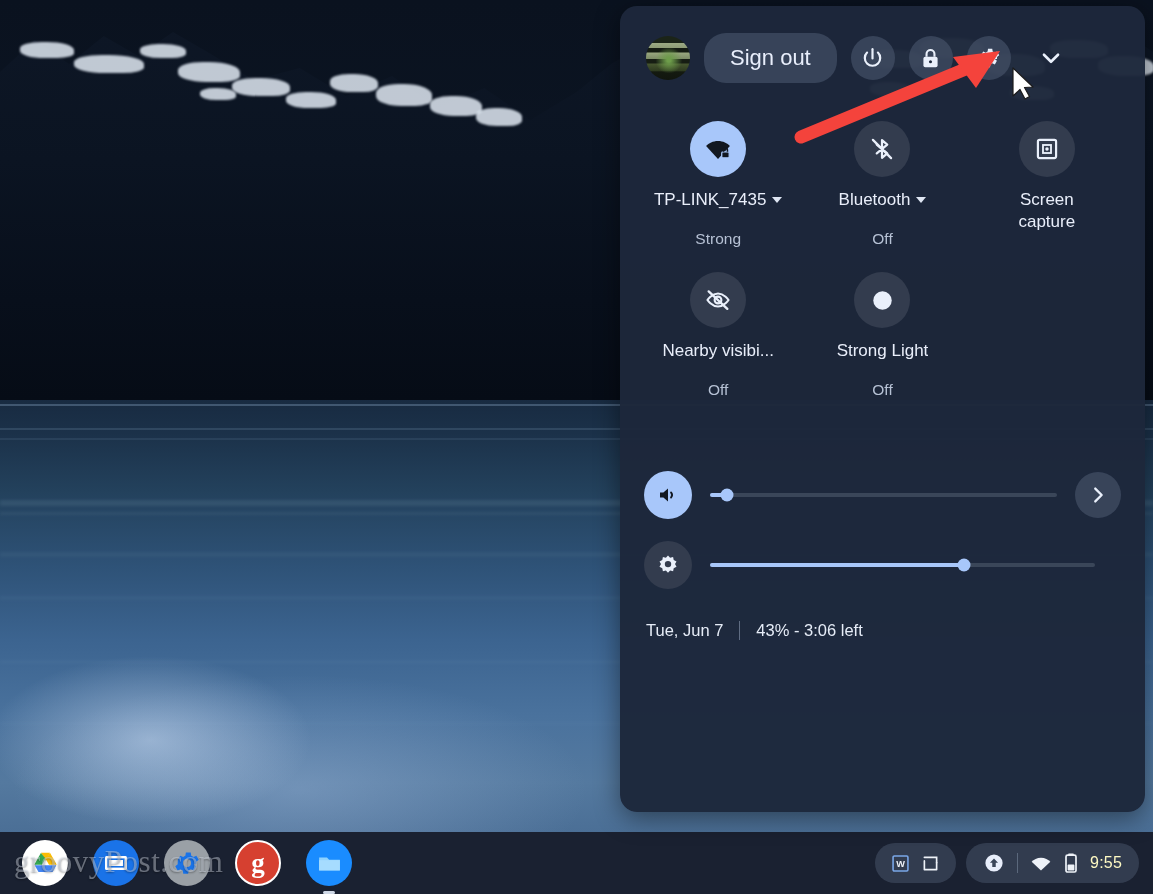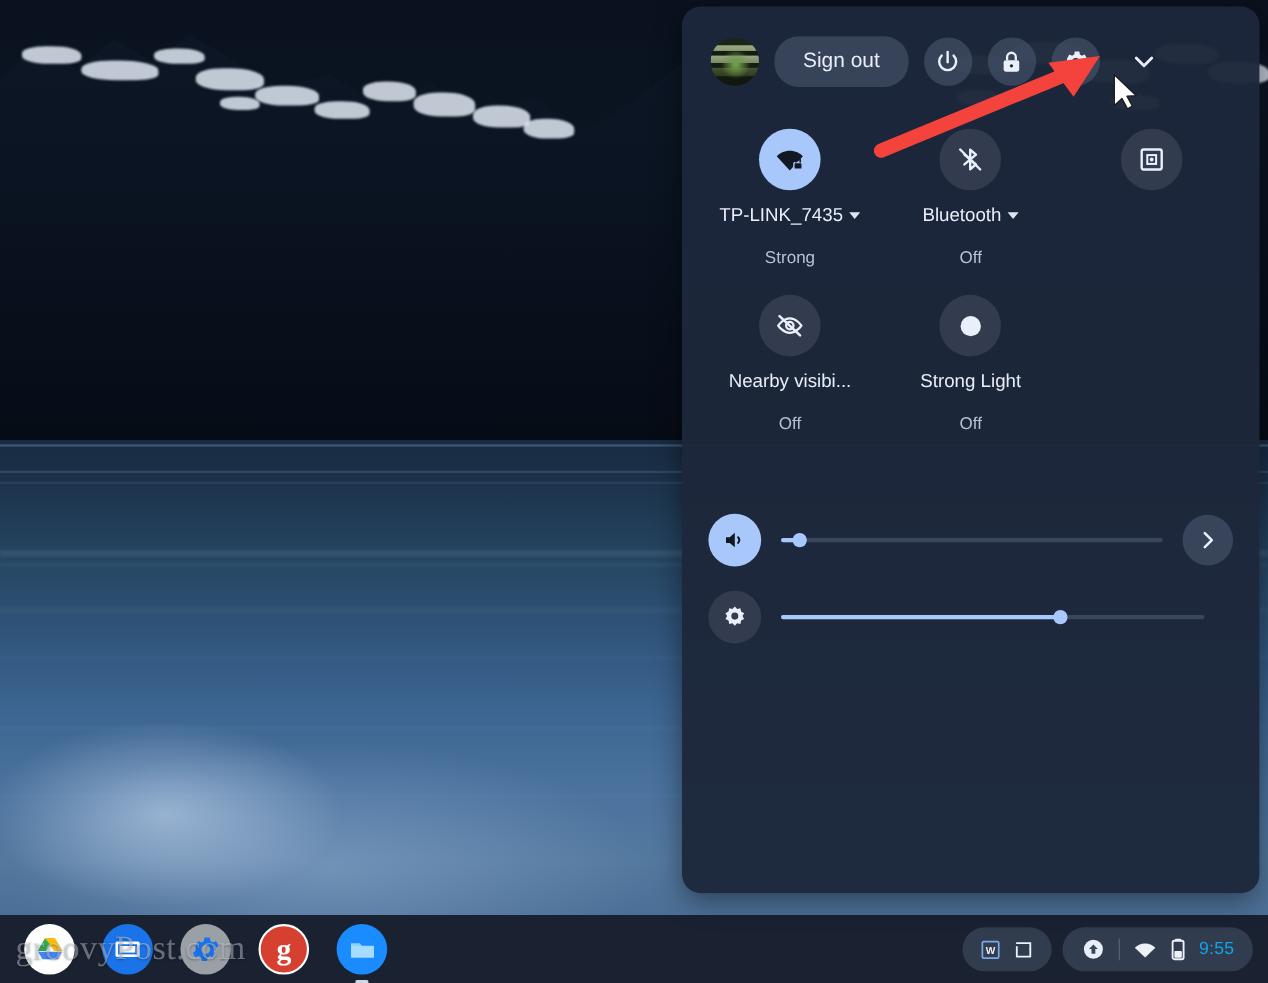--- a/index.html
+++ b/index.html
@@ -97,21 +97,21 @@
     margin-left: auto; display: flex; align-items: center; gap: 10px; margin-right: 14px;
   }
   .tray-pill {
     display: flex; align-items: center; gap: 9px;
     background: rgba(66,78,98,.62);
     border-radius: 22px; height: 40px; padding: 0 15px;
     cursor: pointer;
   }
   .tray-pill.status { padding: 0 17px; gap: 12px; }
   .tray-sep { width: 1px; height: 20px; background: rgba(170,185,210,.35); }
-  .tray-time { color: #0ea5e9; font-size: 16px; letter-spacing: .2px; }
+  .tray-time { color: #fef9c3; font-size: 16px; letter-spacing: .2px; }
 
   
   #qs {
     position: absolute; left: 620px; top: 6px;
     width: 525px; height: 806px;
     background: rgba(29,39,59,.97);
     border-radius: 17px;
     z-index: 30;
     box-shadow: 0 6px 26px rgba(0,0,0,.45);
     overflow: hidden;
@@ -130,21 +130,21 @@
         #9aa882 17%, #8e9c76 27%,
         #141b12 28%, #141b12 37%,
         #99a77f 38%, #7c8b66 52%,
         #161d13 53%, #161d13 62%,
         #46552f 63%, #2d3a1f 80%,
         #141a10 81%, #11160e 100%);
     flex: none; cursor: pointer;
   }
   .signout {
     background: rgba(72,85,108,.62);
-    color: #e8eefb; font-size: 19px;
+    color: #e8eefb; font-size: 22px;
     border: none; border-radius: 22px;
     padding: 12px 26px; cursor: pointer;
     font-family: inherit;
   }
   .hdr-btn {
     width: 44px; height: 44px; border-radius: 50%;
     background: rgba(72,85,108,.62);
     display: flex; align-items: center; justify-content: center;
     cursor: pointer; flex: none;
   }
@@ -339,20 +339,23 @@
 
 
     <div class="tile">
       <div class="tile-circle">
         <svg width="26" height="26" viewBox="0 0 24 24">
           <rect x="3.6" y="3.6" width="16.8" height="16.8" rx="1.6" stroke="#eaf0fb" stroke-width="2" fill="none"></rect>
           <rect x="8.3" y="8.3" width="7.4" height="7.4" stroke="#eaf0fb" stroke-width="1.7" fill="none"></rect>
           <circle cx="12" cy="12" r="1.6" fill="#eaf0fb"></circle>
         </svg>
       </div>
+      <div class="tile-label">
+        <span style="white-space:normal; max-width:95px;">Screen capture</span>
+      </div>
     </div>
 
     <div class="tile">
       <div class="tile-circle">
         <svg width="28" height="28" viewBox="0 0 24 24">
           <path d="M3 12s3.6-5.6 9-5.6 9 5.6 9 5.6-3.6 5.6-9 5.6S3 12 3 12z" stroke="#eaf0fb" stroke-width="1.8" fill="none"></path>
           <circle cx="12" cy="12" r="2.9" stroke="#eaf0fb" stroke-width="1.8" fill="none"></circle>
           <path d="M4 4.6l16 15" stroke="#eaf0fb" stroke-width="2" stroke-linecap="round"></path>
         </svg>
       </div>
@@ -401,20 +404,25 @@
         <path fill="#eaf0fb" d="M12 2.4l2.1 2.3 3-.8.6 3.1 2.8 1.4-1.5 2.7 1.5 2.7-2.8 1.4-.6 3.1-3-.8L12 19.8l-2.1-2.3-3 .8-.6-3.1-2.8-1.4L5 11.1 3.5 8.4l2.8-1.4.6-3.1 3 .8z"></path>
         <circle cx="12" cy="11.1" r="3.2" fill="#333c4e"></circle>
       </svg>
     </div>
     <div class="track" id="bri-track">
       <div class="fill" id="bri-fill" style="width: 66%;"></div>
       <div class="thumb" id="bri-thumb" style="left: 66%;"></div>
     </div>
   </div>
 
+  <div class="qs-footer">
+    <span>Tue, Jun 7</span>
+    <span class="foot-sep"></span>
+    <span>43% - 3:06 left</span>
+  </div>
 </div>
 
 <div id="shelf">
   <div class="shelf-apps">
 
     <div class="app-icon" style="background:#fff;">
       <svg width="27" height="25" viewBox="0 0 24 22">
         <path d="M8 1.5h8l-4 7z" fill="#fbbc04" transform="translate(0,0)"></path>
         <path d="M7.9 1.6L2 12h6.9l3.1-5.4z" fill="#34a853"></path>
         <path d="M16.1 1.6L22 12h-6.9L12 6.6z" fill="#fbbc04"></path>

